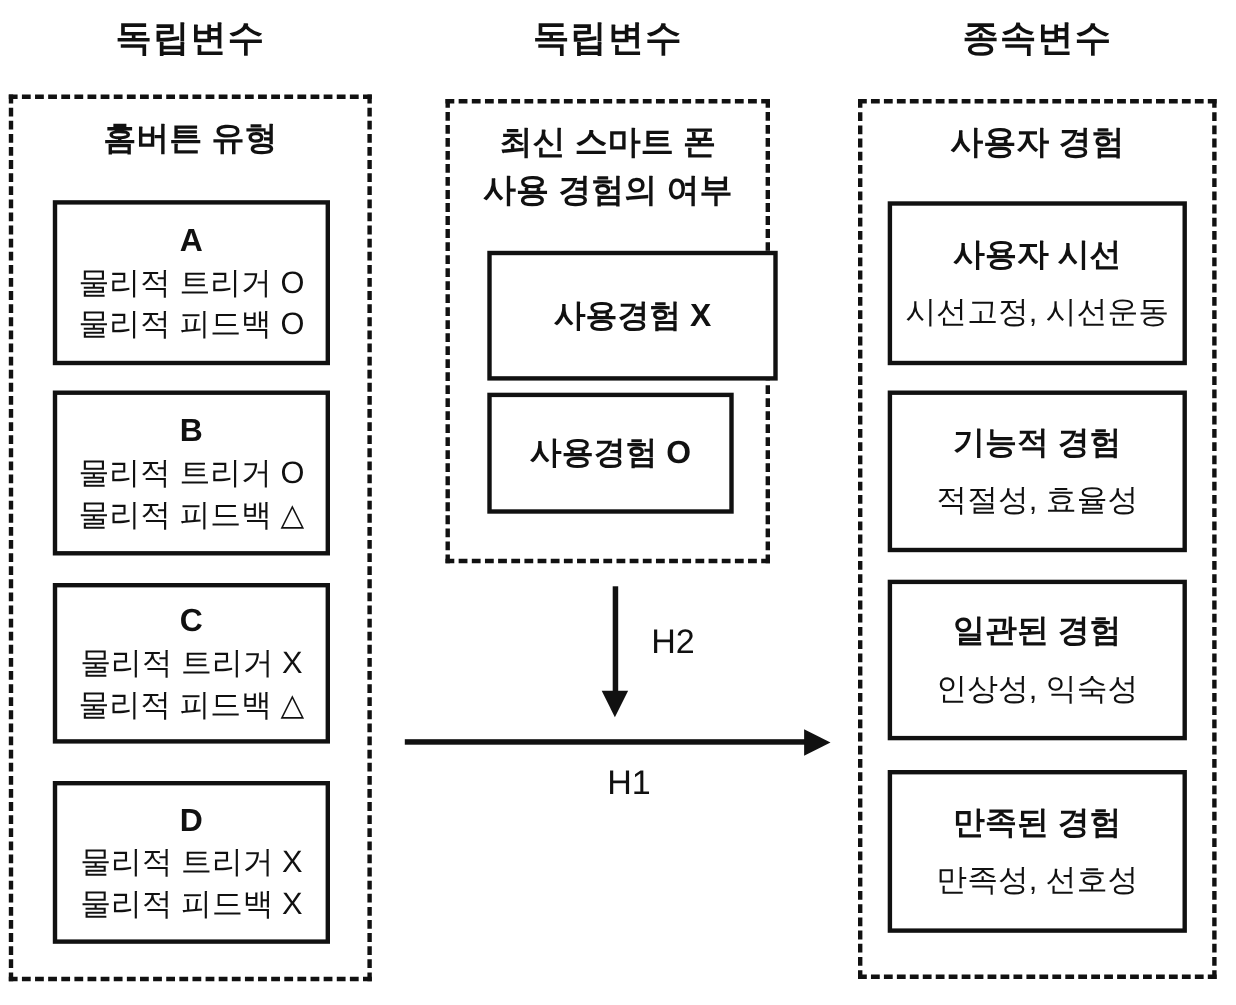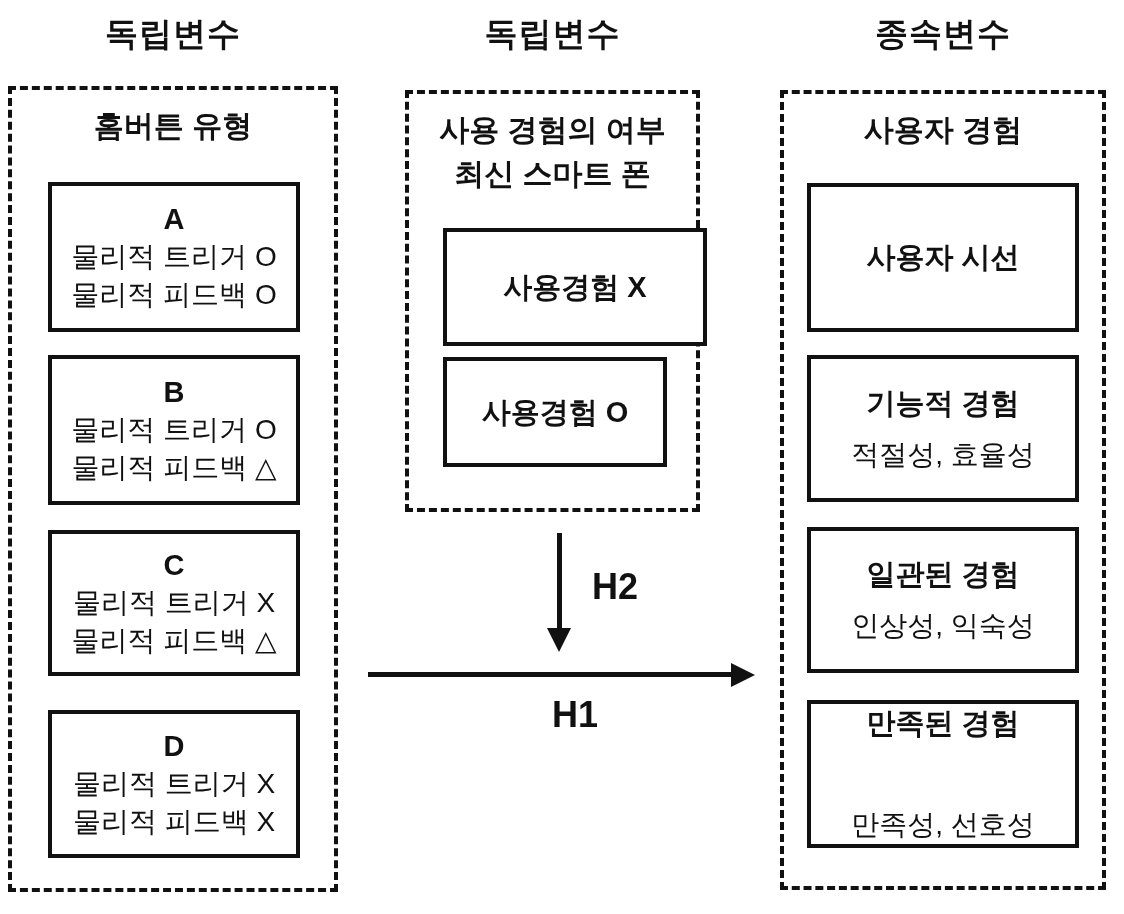--- a/index.html
+++ b/index.html
@@ -87,22 +87,22 @@
   }
   .arrow-head-down {
     position: absolute;
     width: 0; height: 0;
     border-left: 12px solid transparent;
     border-right: 12px solid transparent;
     border-top: 24px solid #111111;
   }
   .hyp-label {
     position: absolute;
-    font-size: 36px;
-    font-weight: 700;
+    font-size: 31px;
+    font-weight: 400;
   }
 </style>
 </head>
 <body>
 
 <div class="canvas">
 
   <div class="col-header" style="left:8px; width:330px;">독립변수</div>
   <div class="col-header" style="left:405px; width:295px;">독립변수</div>
   <div class="col-header" style="left:780px; width:326px;">종속변수</div>
@@ -129,22 +129,22 @@
   </div>
 
   <div class="solid-box" style="left:48px; top:710px; width:252px; height:148px;">
     <div class="box-title">D</div>
     <div class="box-line">물리적 트리거 X</div>
     <div class="box-line">물리적 피드백 X</div>
   </div>
 
   <div class="dotted-group" style="left:405px; top:90px; width:295px; height:422px;"></div>
   <div class="group-title" style="left:405px; top:108px; width:295px;">
+    <div>최신 스마트 폰</div>
     <div>사용 경험의 여부</div>
-    <div>최신 스마트 폰</div>
   </div>
 
   <div class="solid-box" style="left:443px; top:228px; width:264px; height:118px;">
     <div class="box-title">사용경험 X</div>
   </div>
 
   <div class="solid-box" style="left:443px; top:357px; width:224px; height:110px;">
     <div class="box-title">사용경험 O</div>
   </div>
 
@@ -154,30 +154,31 @@
 
   <div class="arrow-line-h" style="left:368px; top:672px; width:366px;"></div>
   <div class="arrow-head-right" style="left:731px; top:663px;"></div>
   <div class="hyp-label" style="left:536px; top:694px;margin-left:16px;">H1</div>
 
   <div class="dotted-group" style="left:780px; top:90px; width:326px; height:800px;"></div>
   <div class="group-title" style="left:780px; top:108px; width:326px;">사용자 경험</div>
 
   <div class="solid-box dep-box" style="left:807px; top:183px; width:272px; height:149px;">
     <div class="box-title">사용자 시선</div>
+    <div class="box-subtitle">시선고정, 시선운동</div>
   </div>
 
   <div class="solid-box dep-box" style="left:807px; top:355px; width:272px; height:147px;">
     <div class="box-title">기능적 경험</div>
     <div class="box-subtitle">적절성, 효율성</div>
   </div>
 
   <div class="solid-box dep-box" style="left:807px; top:527px; width:272px; height:146px;">
     <div class="box-title">일관된 경험</div>
     <div class="box-subtitle">인상성, 익숙성</div>
   </div>
 
-  <div class="solid-box dep-box" style="left:807px; top:700px; width:272px; height:148px;justify-content:space-between;">
+  <div class="solid-box dep-box" style="left:807px; top:700px; width:272px; height:148px;">
     <div class="box-title">만족된 경험</div>
     <div class="box-subtitle">만족성, 선호성</div>
   </div>
 
 </div>
 
 </body></html>

